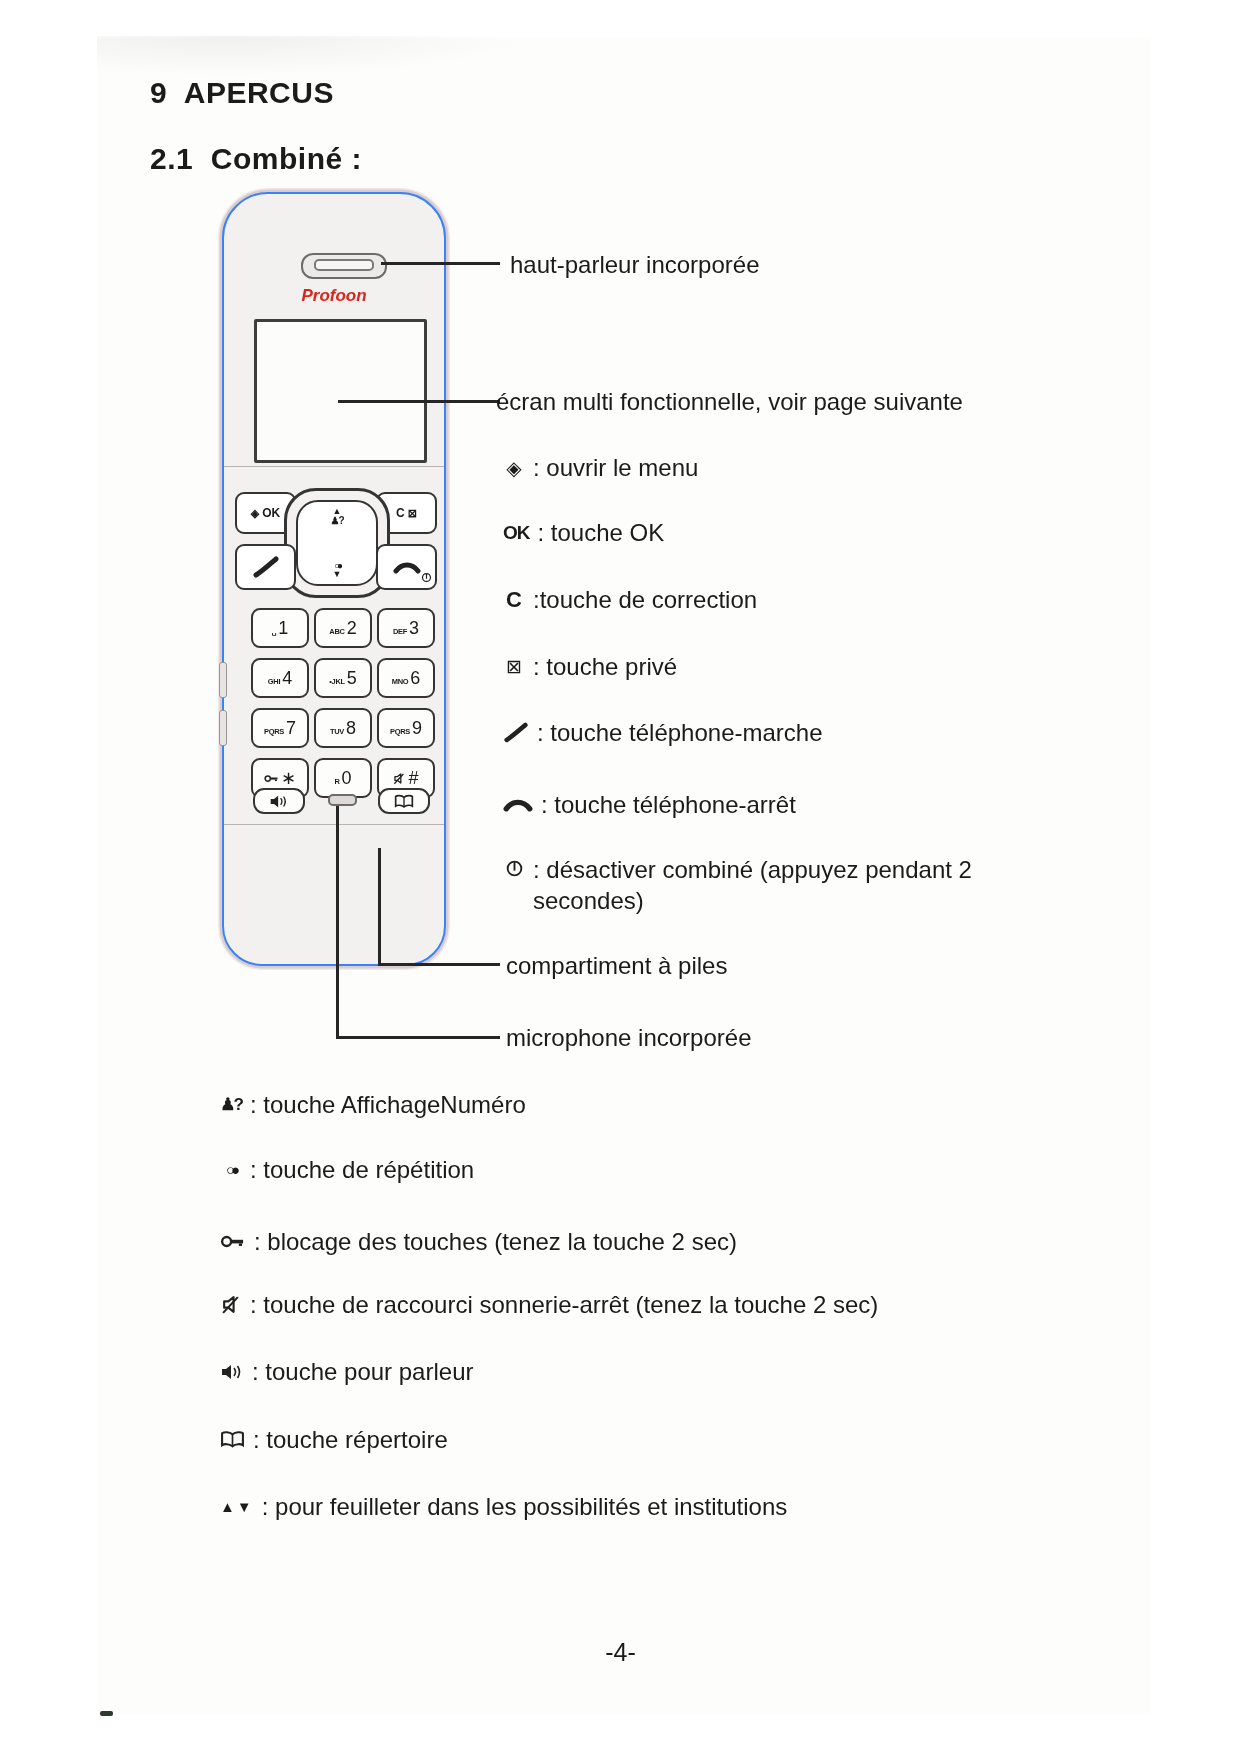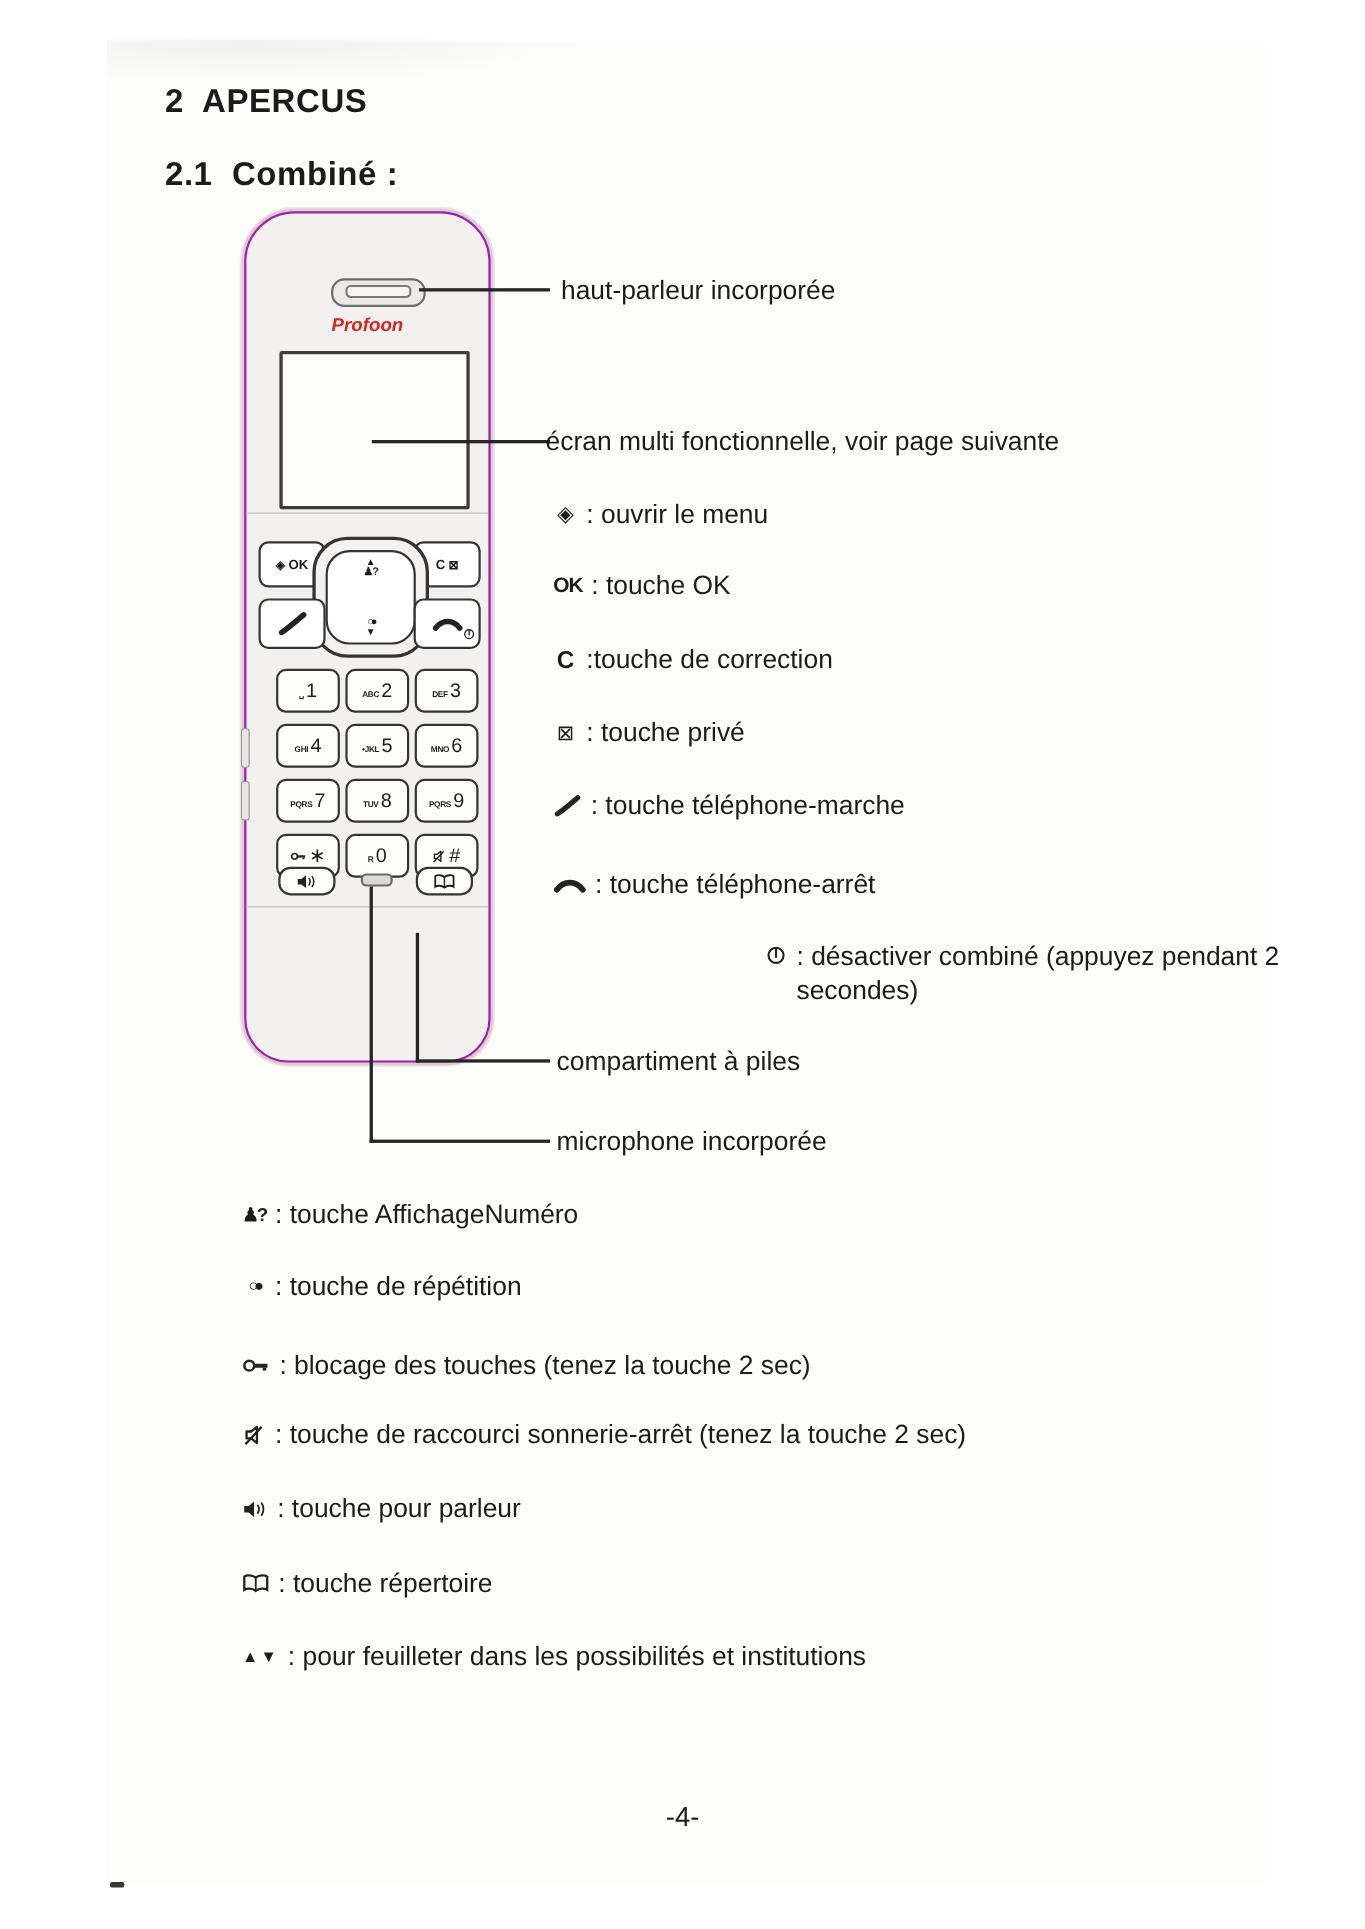--- a/index.html
+++ b/index.html
@@ -17,21 +17,21 @@
   .ic-c{font-weight:bold;font-size:22px;}
   .ic-priv{font-size:19px;}
   .ic-pawn{font-size:17px;font-weight:bold;letter-spacing:-2px;}
   .ic-redial{font-size:15px;letter-spacing:-4px;font-weight:bold;}
   .ic-updown{font-size:15px;letter-spacing:2px;}
   .cline{background:#262626;}
   .pagenum{width:100%;text-align:center;font-size:25px;}
 
   
   #phone{left:222px;top:192px;width:220px;height:770px;background:#f2f1ef;
-         border:2px solid #a21caf;border-radius:46px 46px 40px 40px;
+         border:2px solid #3b82f6;border-radius:46px 46px 40px 40px;
          box-shadow:0 0 0 2.5px #d9cdd0, 0 0 0 4px #efe8e9;}
   .divider{left:0;width:100%;height:1px;background:#b7b3b0;}
   #speaker{left:77px;top:59px;width:82px;height:22px;border:2px solid #6e6a6a;
            border-radius:12px;background:#eceae8;}
   #speaker .spk-in{margin:4px auto 0;width:56px;height:8px;border:2px solid #7d7878;border-radius:5px;background:#f7f6f5;}
   #brand{left:0;top:92px;width:100%;text-align:center;font-size:17px;font-weight:bold;font-style:italic;}
   #screen{left:30px;top:125px;width:167px;height:138px;background:#fcfcfa;border:3px solid #3d3d3d;border-radius:2px;}
   .skey{background:#fff;border:2.5px solid #343434;border-radius:9px;display:flex;
         align-items:center;justify-content:center;gap:3px;}
   .ok-txt{font-size:12px;font-weight:bold;}
@@ -56,21 +56,21 @@
 </style>
 </head>
 <body>
 
 <div id="page">
 
   <div class="abs scan" style="left:97px;top:38px;width:1053px;height:1676px;"></div>
   <div class="abs smudge" style="left:97px;top:36px;width:430px;height:40px;"></div>
   <div class="abs" style="left:100px;top:1711px;width:13px;height:5px;background:#2e3a30;border-radius:2px;"></div>
 
-  <div class="abs h1" style="left:150px;top:76px;">2  APERCUS</div>
+  <div class="abs h1" style="left:150px;top:76px;">9  APERCUS</div>
   <div class="abs h1" style="left:150px;top:142px;">2.1  Combiné :</div>
 
   <div id="phone" class="abs">
     <div class="abs sidebtn" style="top:468px;"></div>
     <div class="abs sidebtn" style="top:516px;"></div>
 
     <div id="speaker" class="abs">
       <div class="spk-in"></div>
     </div>
 
@@ -231,21 +231,21 @@
     <span class="lbl">: touche téléphone-arrêt</span>
   </div>
   <div class="abs row" style="left:503px;top:717px;">
     <span class="ic">
       <svg width="26" height="21" viewBox="0 0 28 22">
           <path d="M4 19 C9 16 17 9 24 3" fill="none" stroke="#222" stroke-width="5" stroke-linecap="round"></path>
         </svg>
     </span>
     <span class="lbl">: touche téléphone-marche</span>
   </div>
-  <div class="abs row" style="left:503px;top:854px;align-items:flex-start;width:660px;justify-content:flex-end;">
+  <div class="abs row" style="left:503px;top:854px;align-items:flex-start;width:660px;">
     <span class="ic" style="margin-top:5px;">
       <svg width="19" height="19" viewBox="0 0 18 18">
           <circle cx="9" cy="9" r="6.5" fill="none" stroke="#222" stroke-width="1.8"></circle>
           <line x1="9" y1="3" x2="9" y2="11" stroke="#222" stroke-width="1.8"></line>
         </svg>
     </span>
     <span class="lbl">: désactiver combiné (appuyez pendant 2
 secondes)</span>
   </div>
 

